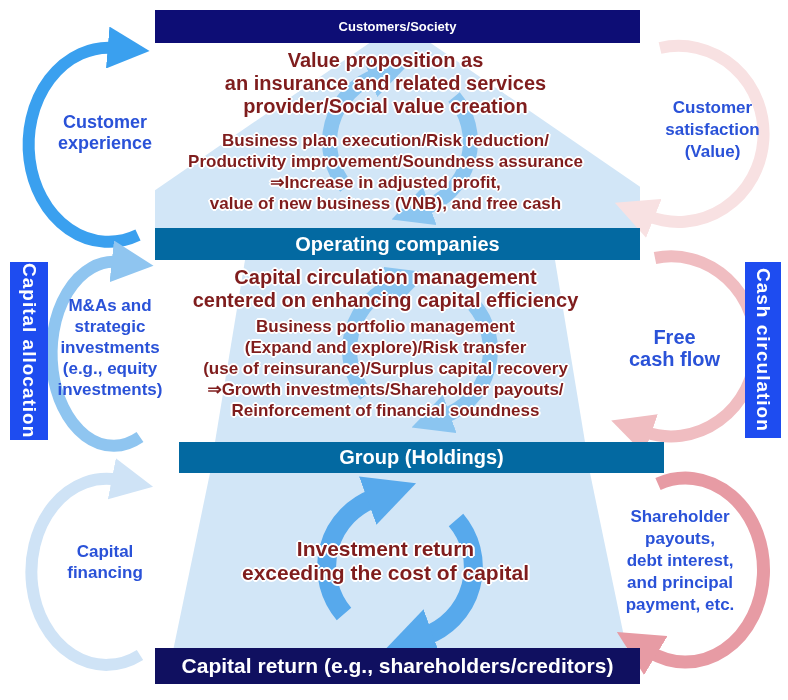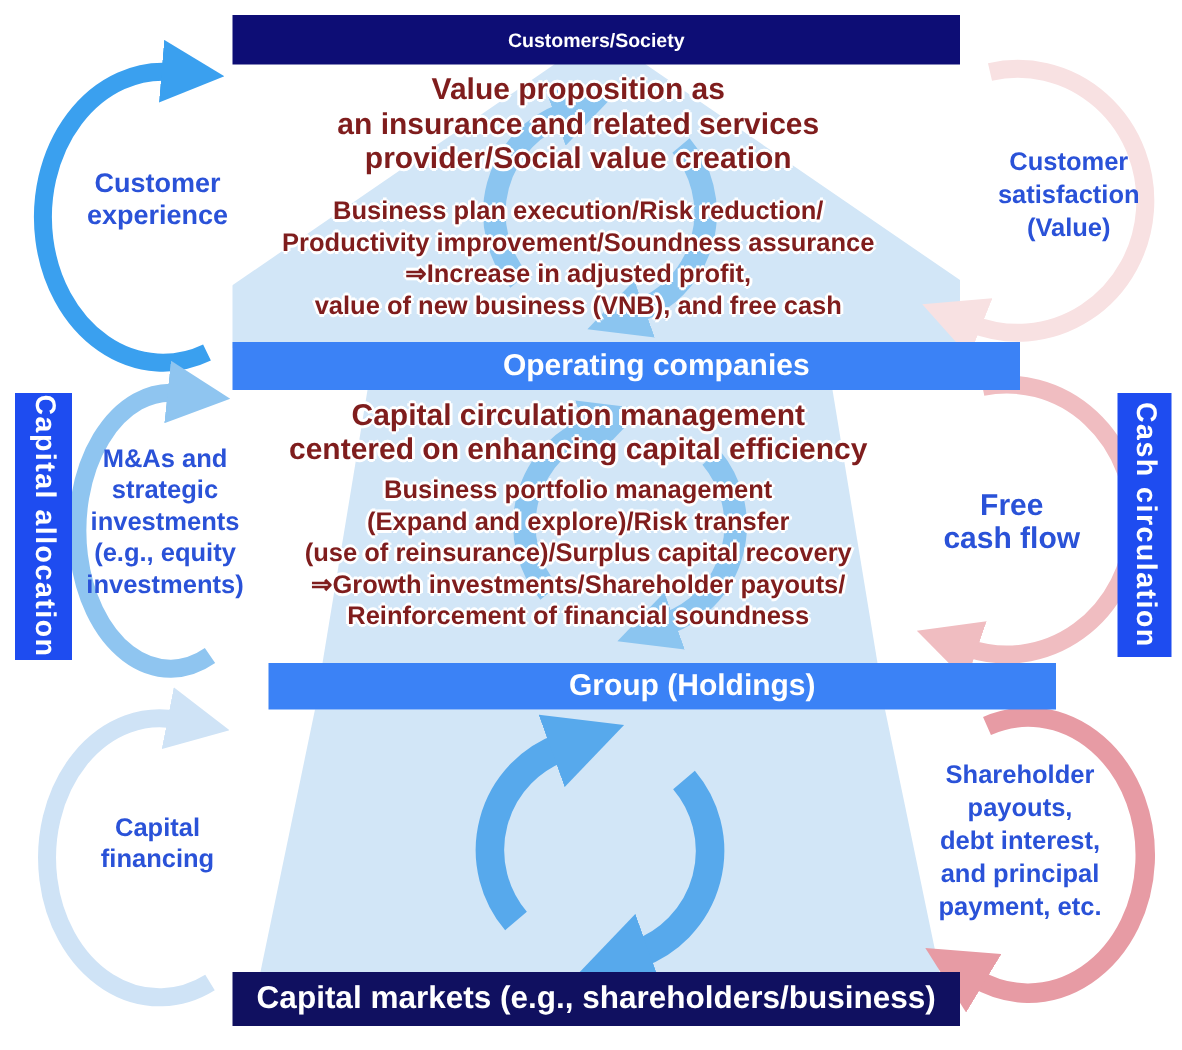--- a/index.html
+++ b/index.html
@@ -3,21 +3,21 @@
 <meta charset="utf-8">
 <style>
   html,body{margin:0;padding:0;background:#fff;}
   .stage{position:relative;width:788px;height:700px;background:#fff;overflow:hidden;
          font-family:"Liberation Sans",sans-serif;}
   svg.bg{position:absolute;left:0;top:0;z-index:0;}
   .bar{position:absolute;z-index:2;color:#fff;font-weight:bold;text-align:center;
        display:flex;align-items:center;justify-content:center;}
   .bar-navy{background:#0d0d75;}
   .bar-navy2{background:#101060;}
-  .bar-blue{background:#3b82f6;padding-left:40px;}
+  .bar-blue{background:#0369a1;}
   .vbar{position:absolute;z-index:2;background:#1e4cf0;color:#fff;font-weight:bold;
         display:flex;align-items:center;justify-content:center;
         writing-mode:vertical-rl;font-size:19px;letter-spacing:1px;}
   .txt{position:absolute;z-index:3;left:143px;width:485px;text-align:center;
        color:#7f1d1d;font-weight:bold;white-space:pre-line;
        text-shadow:-2px 0 0 #fff,2px 0 0 #fff,0 -2px 0 #fff,0 2px 0 #fff,
                    -1px -1px 0 #fff,1px -1px 0 #fff,-1px 1px 0 #fff,1px 1px 0 #fff;}
   .lbl{position:absolute;z-index:3;color:#2a52d8;font-weight:bold;text-align:center;
        white-space:pre-line;}
   .t-title{font-size:20px;line-height:23px;}
@@ -84,39 +84,41 @@
     <path d="M 140 655 A 75 93 0 1 1 118 480" fill="none" stroke="#cfe3f6" stroke-width="12" marker-end="url(#mB3)"></path>
 
     <path d="M 660 48 A 85 88 0 1 1 648 216" fill="none" stroke="#f8e1e2" stroke-width="12" marker-end="url(#mP1)"></path>
     <path d="M 655 258 A 85 90 0 1 1 645 432" fill="none" stroke="#f0bdc1" stroke-width="12" marker-end="url(#mP2)"></path>
     <path d="M 658 484 A 78 92 0 1 1 650 652" fill="none" stroke="#e79ba4" stroke-width="13" marker-end="url(#mP3)"></path>
   </svg>
 
   <div class="bar bar-navy" style="left:155px;top:10px;width:485px;height:33px;font-size:13px;">Customers/Society</div>
   <div class="bar bar-blue" style="left:155px;top:228px;width:485px;height:32px;font-size:20px;">Operating companies</div>
   <div class="bar bar-blue" style="left:155px;top:442px;width:485px;height:31px;font-size:20px;margin-left:24px;">Group (Holdings)</div>
-  <div class="bar bar-navy2" style="left:155px;top:648px;width:485px;height:36px;font-size:21px;">Capital markets (e.g., shareholders/business)</div>
+  <div class="bar bar-navy2" style="left:155px;top:648px;width:485px;height:36px;font-size:21px;">Capital return (e.g., shareholders/creditors)</div>
 
   <div class="vbar" style="left:10px;top:262px;width:38px;height:178px;">Capital allocation</div>
   <div class="vbar" style="left:745px;top:262px;width:36px;height:176px;">Cash circulation</div>
 
   <div class="txt t-title" style="top:49px;">Value proposition as
 an insurance and related services
 provider/Social value creation</div>
   <div class="txt t-body" style="top:130px;">Business plan execution/Risk reduction/
 Productivity improvement/Soundness assurance
 ⇒Increase in adjusted profit,
 value of new business (VNB), and free cash</div>
   <div class="txt t-title" style="top:266px;">Capital circulation management
 centered on enhancing capital efficiency</div>
   <div class="txt t-body" style="top:316px;">Business portfolio management
 (Expand and explore)/Risk transfer
 (use of reinsurance)/Surplus capital recovery
 ⇒Growth investments/Shareholder payouts/
 Reinforcement of financial soundness</div>
+  <div class="txt t-big" style="top:537px;">Investment return
+exceeding the cost of capital</div>
 
   <div class="lbl" style="left:30px;top:112px;width:150px;font-size:18px;line-height:21px;">Customer
 experience</div>
   <div class="lbl" style="left:30px;top:295px;width:160px;font-size:17px;line-height:21px;">M&amp;As and
 strategic
 investments
 (e.g., equity
 investments)</div>
   <div class="lbl" style="left:35px;top:541px;width:140px;font-size:17px;line-height:21px;">Capital
 financing</div>

